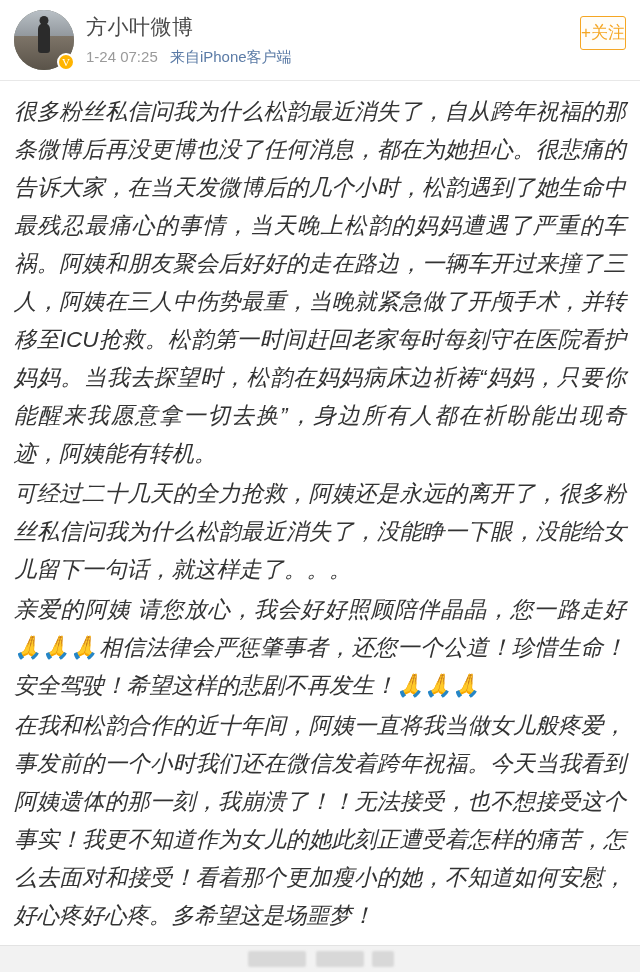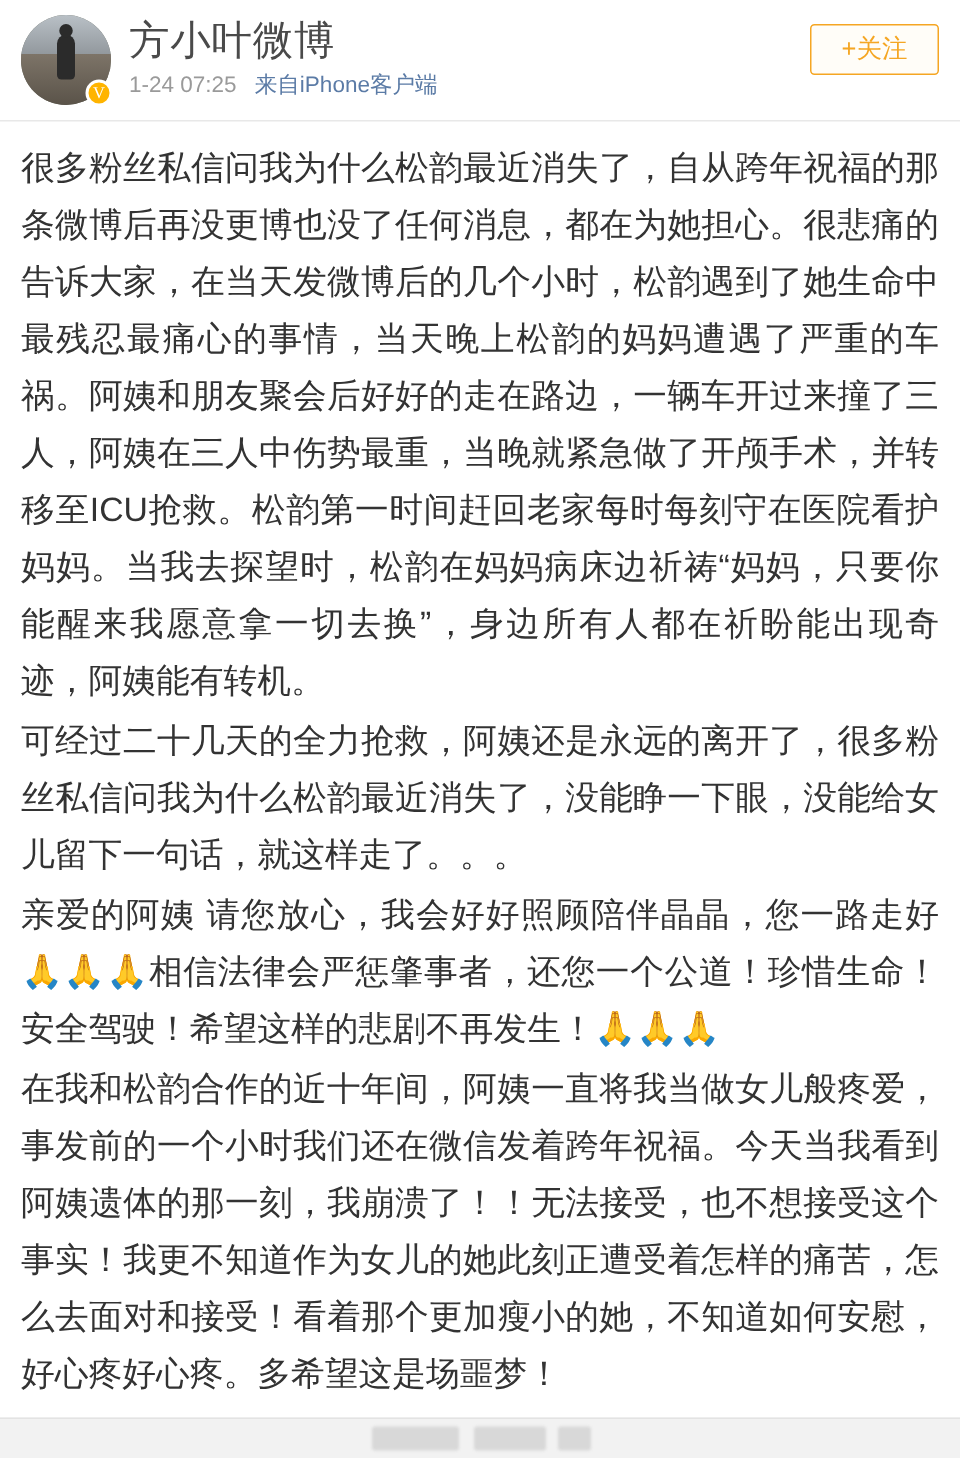--- a/index.html
+++ b/index.html
@@ -93,21 +93,21 @@
     line-height: 14px;
     text-align: center;
     font-family: "Liberation Serif", serif;
   }
   .header-text {
     flex: 1 1 auto;
     min-width: 0;
     padding-top: 4px;
   }
   .user-name {
-    font-size: 27px;
+    font-size: 21px;
     line-height: 26px;
     color: #4a4a4a;
     font-weight: normal;
     letter-spacing: 0.5px;
   }
   .meta-row {
     margin-top: 7px;
     font-size: 15px;
     line-height: 20px;
     color: #9a9a9a;
@@ -120,35 +120,36 @@
   }
   .follow-btn {
     flex: 0 0 auto;
     margin-top: 6px;
     border: 1px solid #f5a623;
     color: #f5a623;
     background: #fffdf8;
     border-radius: 3px;
     font-size: 17px;
     line-height: 20px;
-    padding: 6px 20px;
+    padding: 6px 0;
     white-space: nowrap;
     cursor: pointer;
   }
 
   .divider {
     height: 1px;
     background: #e8e8e8;
     margin: 2px 0 0 0;
   }
 
   
   .post-body {
     padding: 12px 14px 0 14px;
     box-sizing: border-box;
+    font-style: italic;
   }
   .para {
     font-size: 22.5px;
     line-height: 38px;
     color: #333333;
     text-align: justify;
     margin: 0 0 0 0;
     letter-spacing: 0px;
     word-break: break-all;
   }

